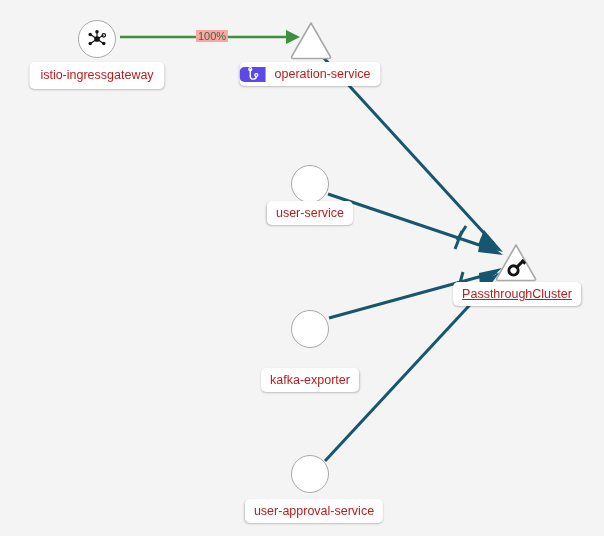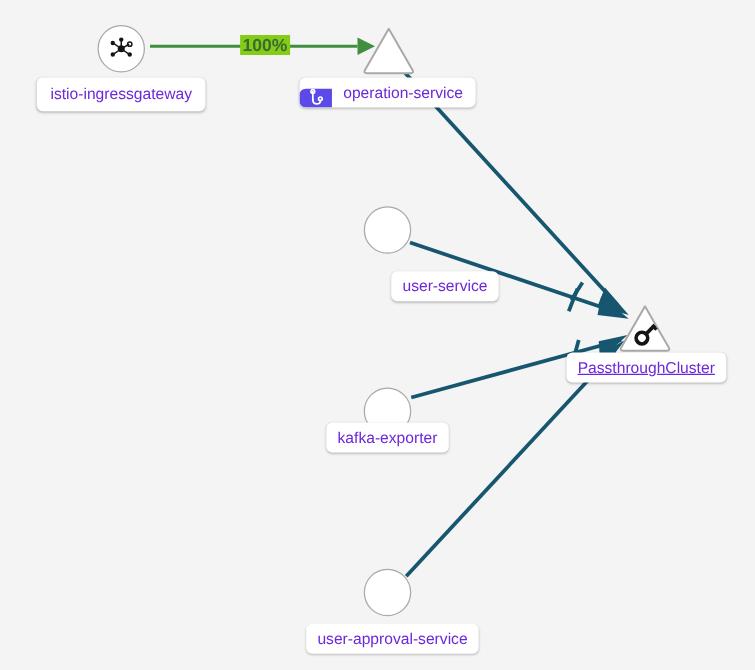--- a/index.html
+++ b/index.html
@@ -46,59 +46,59 @@
   .node-tri svg {
     display: block;
   }
   .label {
     position: absolute;
     transform: translate(-50%, 0);
     background: #ffffff;
     border-radius: 5px;
     box-shadow: 0 1px 2px rgba(0,0,0,0.22);
     font-size: 12.5px;
-    color: #6d28d9;
+    color: #b91c1c;
     line-height: 16px;
     padding: 4px 9px;
     white-space: nowrap;
     text-align: center;
   }
   .label.two-line {
     line-height: 17px;
     padding: 5px 11px;
   }
   .label.badged {
     padding: 0;
     display: flex;
-    align-items: flex-end;
+    align-items: center;
     overflow: hidden;
   }
   .label-badge {
     background: #5b4ae8;
     display: flex;
     align-items: center;
     justify-content: center;
     width: 26px;
     border-radius: 5px 0 0 5px;
   }
   .label-badge svg { display: block; }
   .label-text-badged {
     padding: 4px 10px 4px 9px;
     display: flex;
     align-items: center;
   }
   .edge-label {
     position: absolute;
     transform: translate(-50%, -50%);
-    font-size: 14px;
+    font-size: 11px;
     color: #3a6b35;
-    background: #84cc16;
+    background: #fca5a5;
     padding: 0 2px;
     white-space: nowrap;
-    font-weight: 700;
+    font-weight: 400;
   }
 </style>
 </head>
 <body>
 
 <div id="graph">
 
   <svg id="edge-layer" viewBox="0 0 604 536" xmlns="http://www.w3.org/2000/svg">
 
     <g>
@@ -170,28 +170,28 @@
         <circle cx="4" cy="2.3" r="1.6" fill="none" stroke="#ffffff" stroke-width="1.4"></circle>
         <circle cx="10.5" cy="8.6" r="1.6" fill="none" stroke="#ffffff" stroke-width="1.4"></circle>
       </svg>
     </span>
     <span class="label-text-badged">operation-service</span>
   </div>
 
   <div class="node" style="left:310px; top:184px;">
     <div class="node-circle"></div>
   </div>
-  <div class="label" style="left:310px; top:217px;margin-left:46px;">
+  <div class="label" style="left:310px; top:201px;">
     <span>user-service</span>
   </div>
 
   <div class="node" style="left:310px; top:329px;">
     <div class="node-circle"></div>
   </div>
-  <div class="label" style="left:310px; top:338px;">
+  <div class="label" style="left:310px; top:368px;">
     <span>kafka-exporter</span>
   </div>
 
   <div class="node" style="left:310px; top:474px;">
     <div class="node-circle"></div>
   </div>
   <div class="label" style="left:314px; top:499px;">
     <span>user-approval-service</span>
   </div>
 

